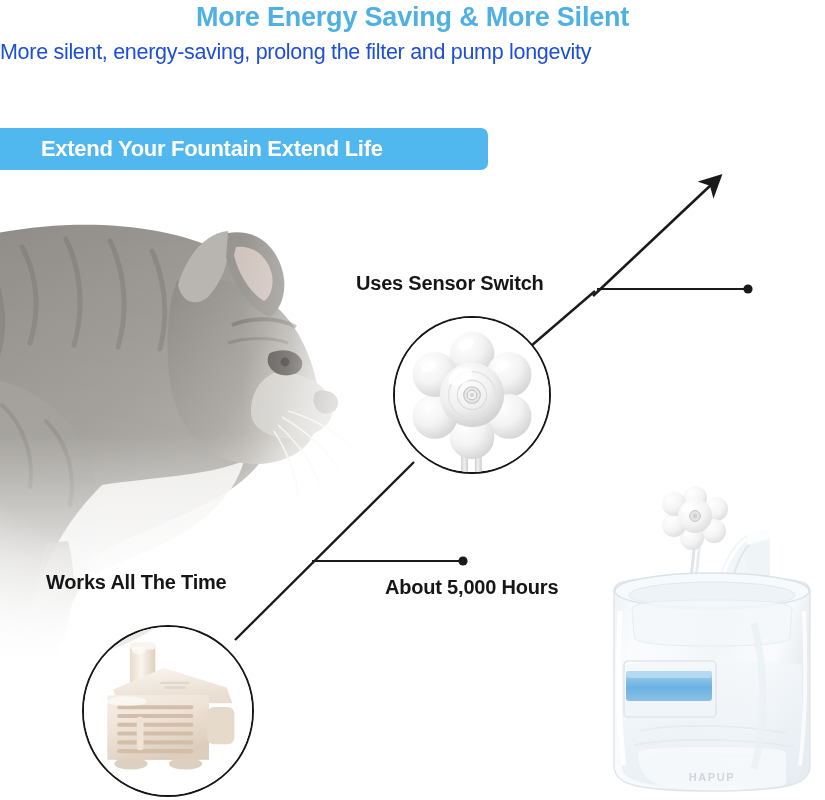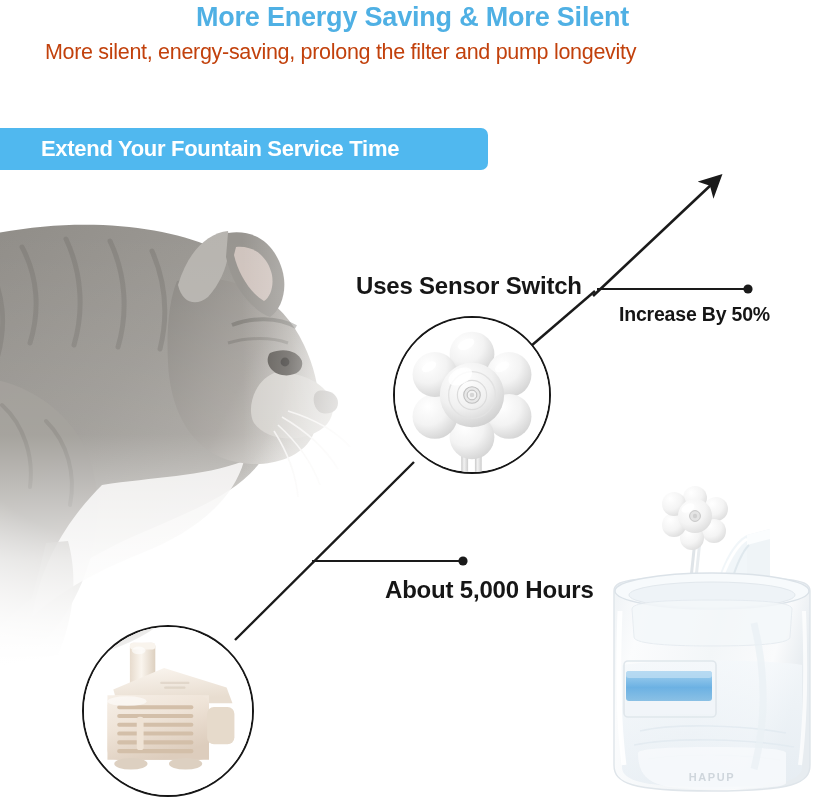--- a/index.html
+++ b/index.html
@@ -18,24 +18,23 @@
   
   #headline {
     position:absolute; left:0; top:2px; width:825px;
     text-align:center;
     font-size:27px; font-weight:bold;
     letter-spacing:-0.2px;
     color:#4FB0E4;
   }
   #subhead {
     position:absolute; left:0; top:40px; width:681px;
-    text-align:center;
     font-size:21.5px; font-weight:400;
     letter-spacing:-0.3px;
-    color:#c2410c;
+    color:#1d4ed8;
   }
 
   
   #banner {
     position:absolute; left:-14px; top:128px;
     width:502px; height:42px;
     background:#50B8EF;
     border-top-right-radius:7px;
     border-bottom-right-radius:7px;
     display:flex; align-items:center;
@@ -57,21 +56,21 @@
 
   
   #connectors {
     position:absolute; left:0; top:0; width:825px; height:800px;
     pointer-events:none;
   }
 
   
   .callout {
     position:absolute;
-    font-size:24px; font-weight:bold;
+    font-size:20px; font-weight:bold;
     color:#161616;
     letter-spacing:-0.2px;
     white-space:nowrap;
   }
   #label-sensor   { left:356px; top:272px; }
   #label-increase { left:619px; top:303px; font-size:19.5px; }
   #label-works    { left:46px;  top:571px; }
   #label-hours    { left:361px; top:576px;margin-left:24px; }
 
   
@@ -97,21 +96,21 @@
 </head>
 <body>
 
 <div id="page">
 
   <div id="headline">More Energy Saving &amp; More Silent</div>
 
   <div id="subhead">More silent, energy-saving, prolong the filter and pump longevity</div>
 
   <div id="banner">
-    <span id="banner-label">Extend Your Fountain Service Time</span>
+    <span id="banner-label">Extend Your Fountain Extend Life</span>
   </div>
 
   <div id="cat-photo">
     <svg viewBox="0 0 420 480" xmlns="http://www.w3.org/2000/svg">
       <defs>
         <linearGradient id="furBody" x1="0" y1="0" x2="1" y2="1">
           <stop offset="0%" stop-color="#8b8883"></stop>
           <stop offset="45%" stop-color="#9a9792"></stop>
           <stop offset="100%" stop-color="#b9b6b1"></stop>
         </linearGradient>
@@ -223,22 +222,22 @@
     <line x1="414" y1="462" x2="235" y2="640" stroke="#1A1A1A" stroke-width="2.4"></line>
 
     <line x1="531" y1="346" x2="595" y2="291" stroke="#1A1A1A" stroke-width="2.4"></line>
 
     <line x1="312" y1="561" x2="461" y2="561" stroke="#1A1A1A" stroke-width="2.2"></line>
     <circle cx="463" cy="561" r="4.6" fill="#1A1A1A"></circle>
   </svg>
 
   <div class="callout" id="label-sensor">Uses Sensor Switch</div>
 
-  <div class="callout" id="label-increase">Increase By 50%</div>
-
+
+  <div class="callout" id="label-works">Works All The Time</div>
 
   <div class="callout" id="label-hours">About 5,000 Hours</div>
 
   <div class="inset" id="inset-sensor">
     <svg viewBox="0 0 158 158" xmlns="http://www.w3.org/2000/svg">
       <defs>
         <radialGradient id="petalG" cx="0.34" cy="0.28" r="0.80">
           <stop offset="0%" stop-color="#ffffff"></stop>
           <stop offset="52%" stop-color="#f3f3f3"></stop>
           <stop offset="100%" stop-color="#d2d2d2"></stop>

